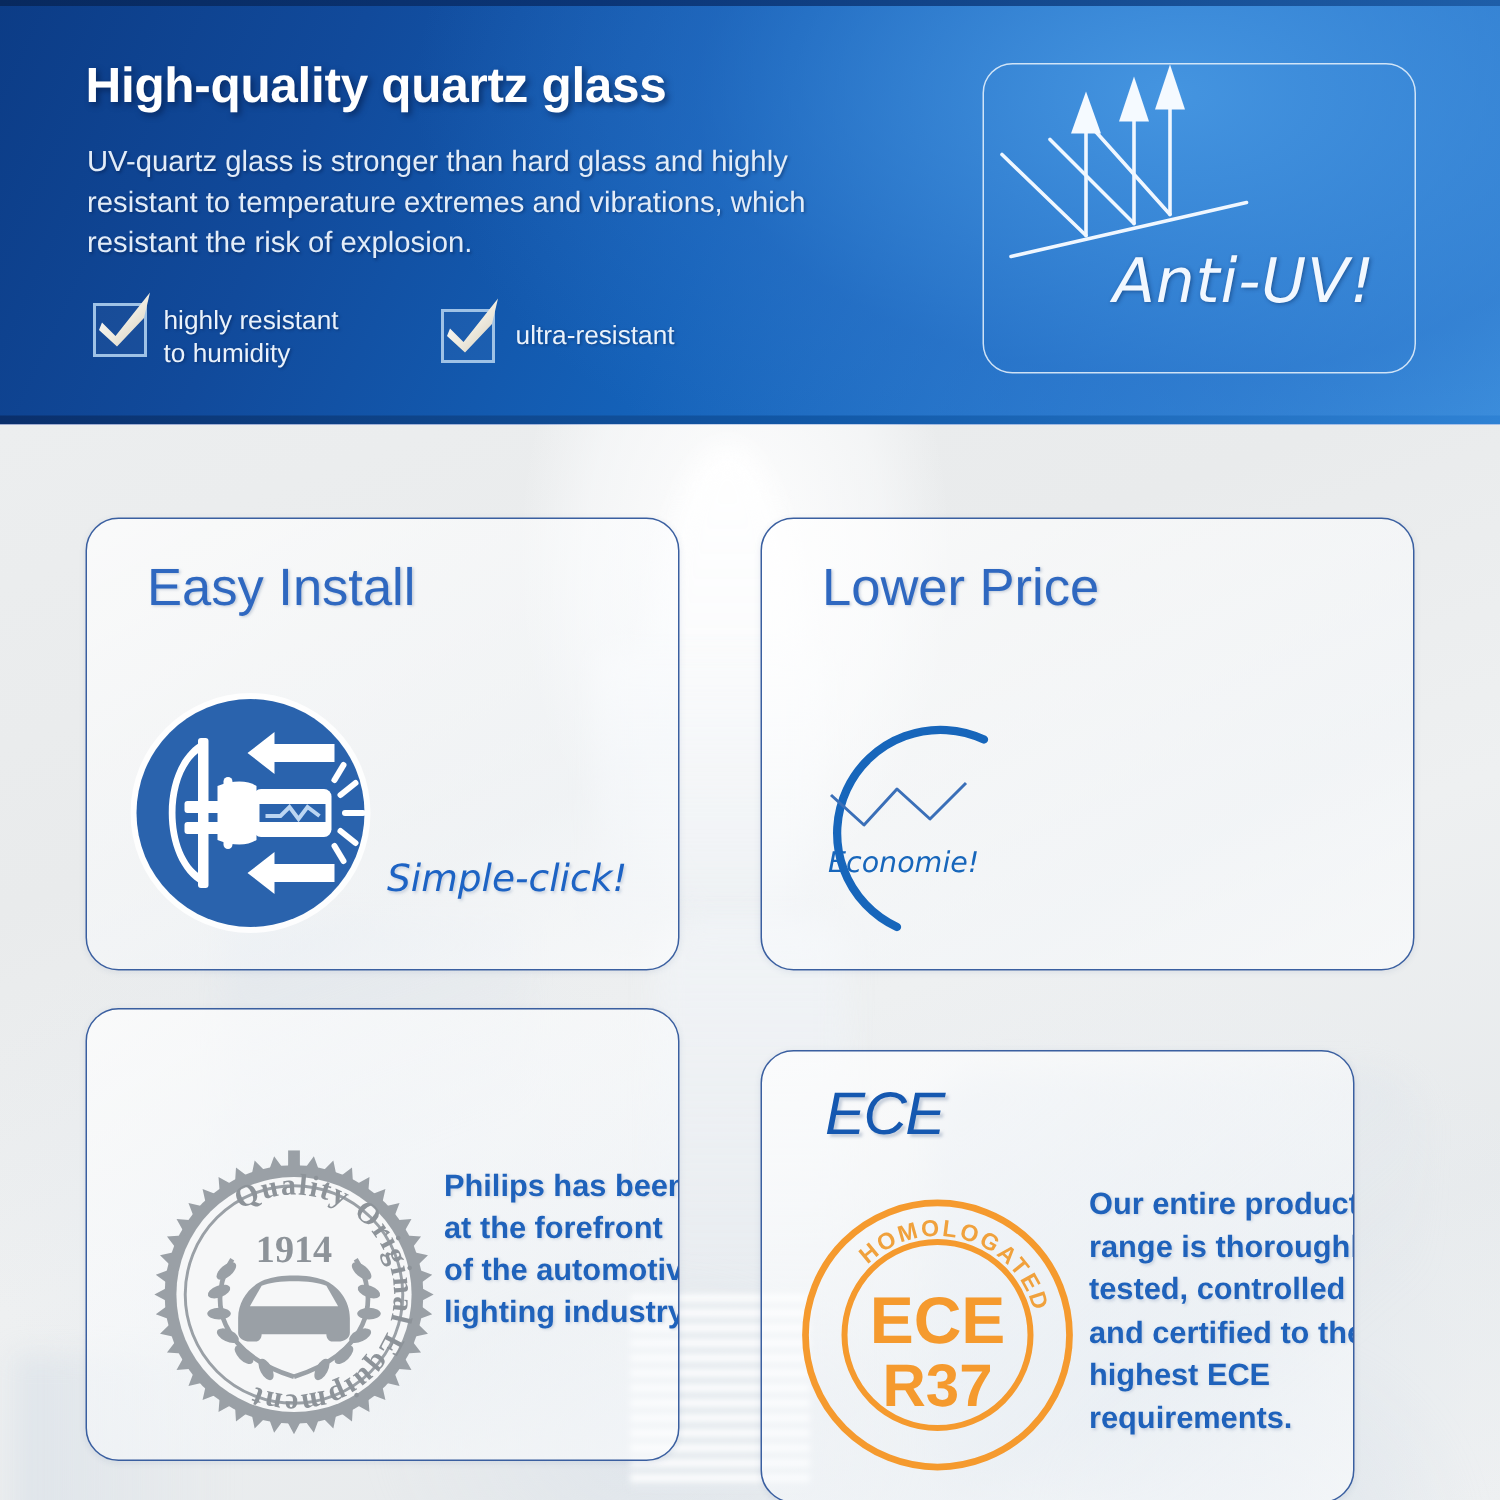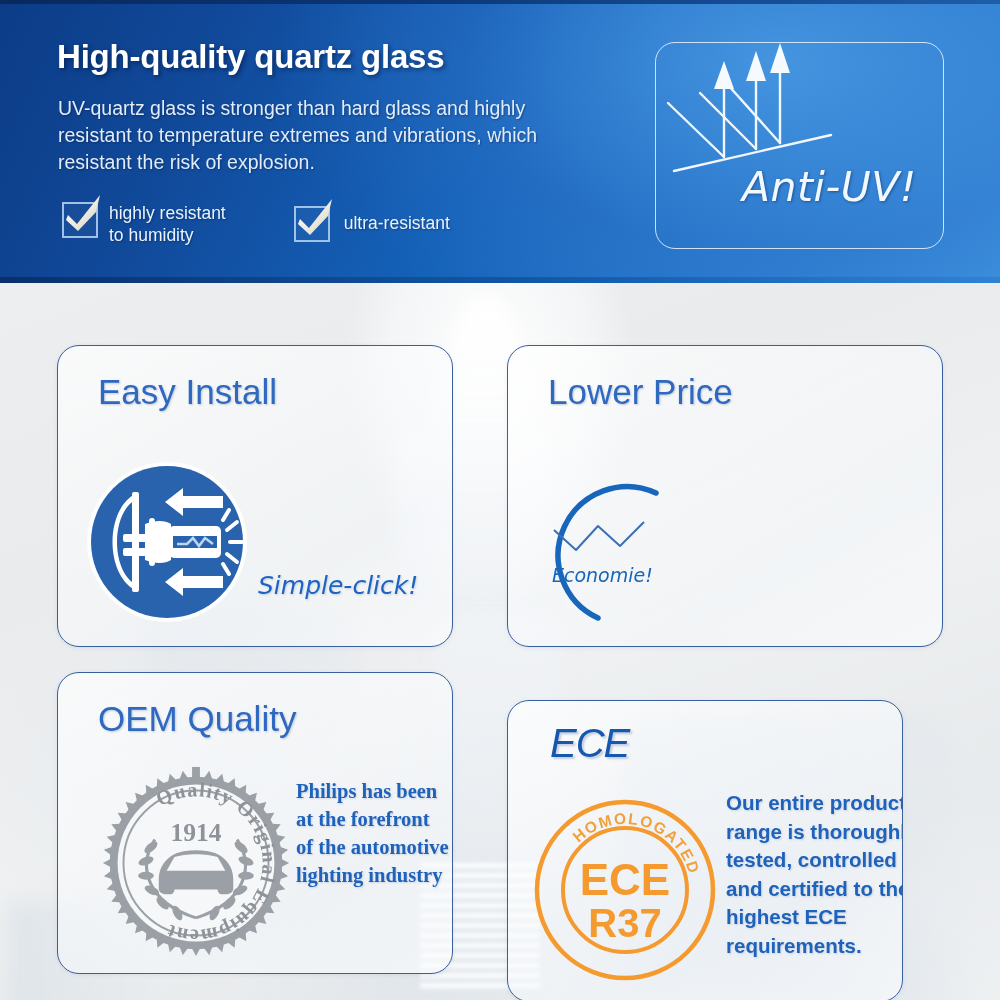--- a/index.html
+++ b/index.html
@@ -150,21 +150,21 @@
     font-weight:500;
   }
 
   
   .oem-seal{position:absolute;left:40px;top:92px;width:196px;height:196px;}
   .oem-text{
     position:absolute;left:238px;top:104px;width:180px;
     font-size:20.5px;line-height:28px;font-weight:bold;color:#1f62bb;
     text-shadow:1px 1px 2px rgba(160,175,200,.45);
   }
-  .oem-text span{display:block;white-space:nowrap;font-family:Liberation Serif, serif;}
+  .oem-text span{display:block;white-space:nowrap;}
 
   
   .ece-seal{position:absolute;left:22px;top:94px;width:190px;height:190px;}
   .ece-text{
     position:absolute;left:218px;top:88px;width:180px;
     font-size:20.5px;line-height:28.5px;font-weight:bold;color:#1f62bb;
     text-shadow:1px 1px 2px rgba(160,175,200,.45);
   }
   .ece-text span{display:block;white-space:nowrap;}
 </style>
@@ -296,21 +296,20 @@
 
     <svg class="ec-icon" viewBox="0 0 215 175">
       <path d="M130 35 A60 60 0 1 0 72 160" fill="none" stroke="#1766bb" stroke-width="5.5" stroke-linecap="round"></path>
       <polyline points="28,72 50,92 72,68 94,88 118,64" fill="none" stroke="#3a6fb8" stroke-width="2" stroke-linejoin="round"></polyline>
     </svg>
 
     <div class="ec-text">Economie!</div>
   </div>
 
   <div class="card" id="card-oem">
-    <div class="card-title">OEM Quality</div>
 
     <svg class="oem-seal" viewBox="0 0 200 200">
       <defs>
         <path id="oemArcTop" d="M100,100 m-68,0 a68,68 0 1,1 136,0 a68,68 0 1,1 -136,0"></path>
         <g id="starburst">
           <circle cx="100" cy="100" r="94" fill="#9aa0a6"></circle>
         </g>
       </defs>
 
       <g fill="#9aa0a6">

